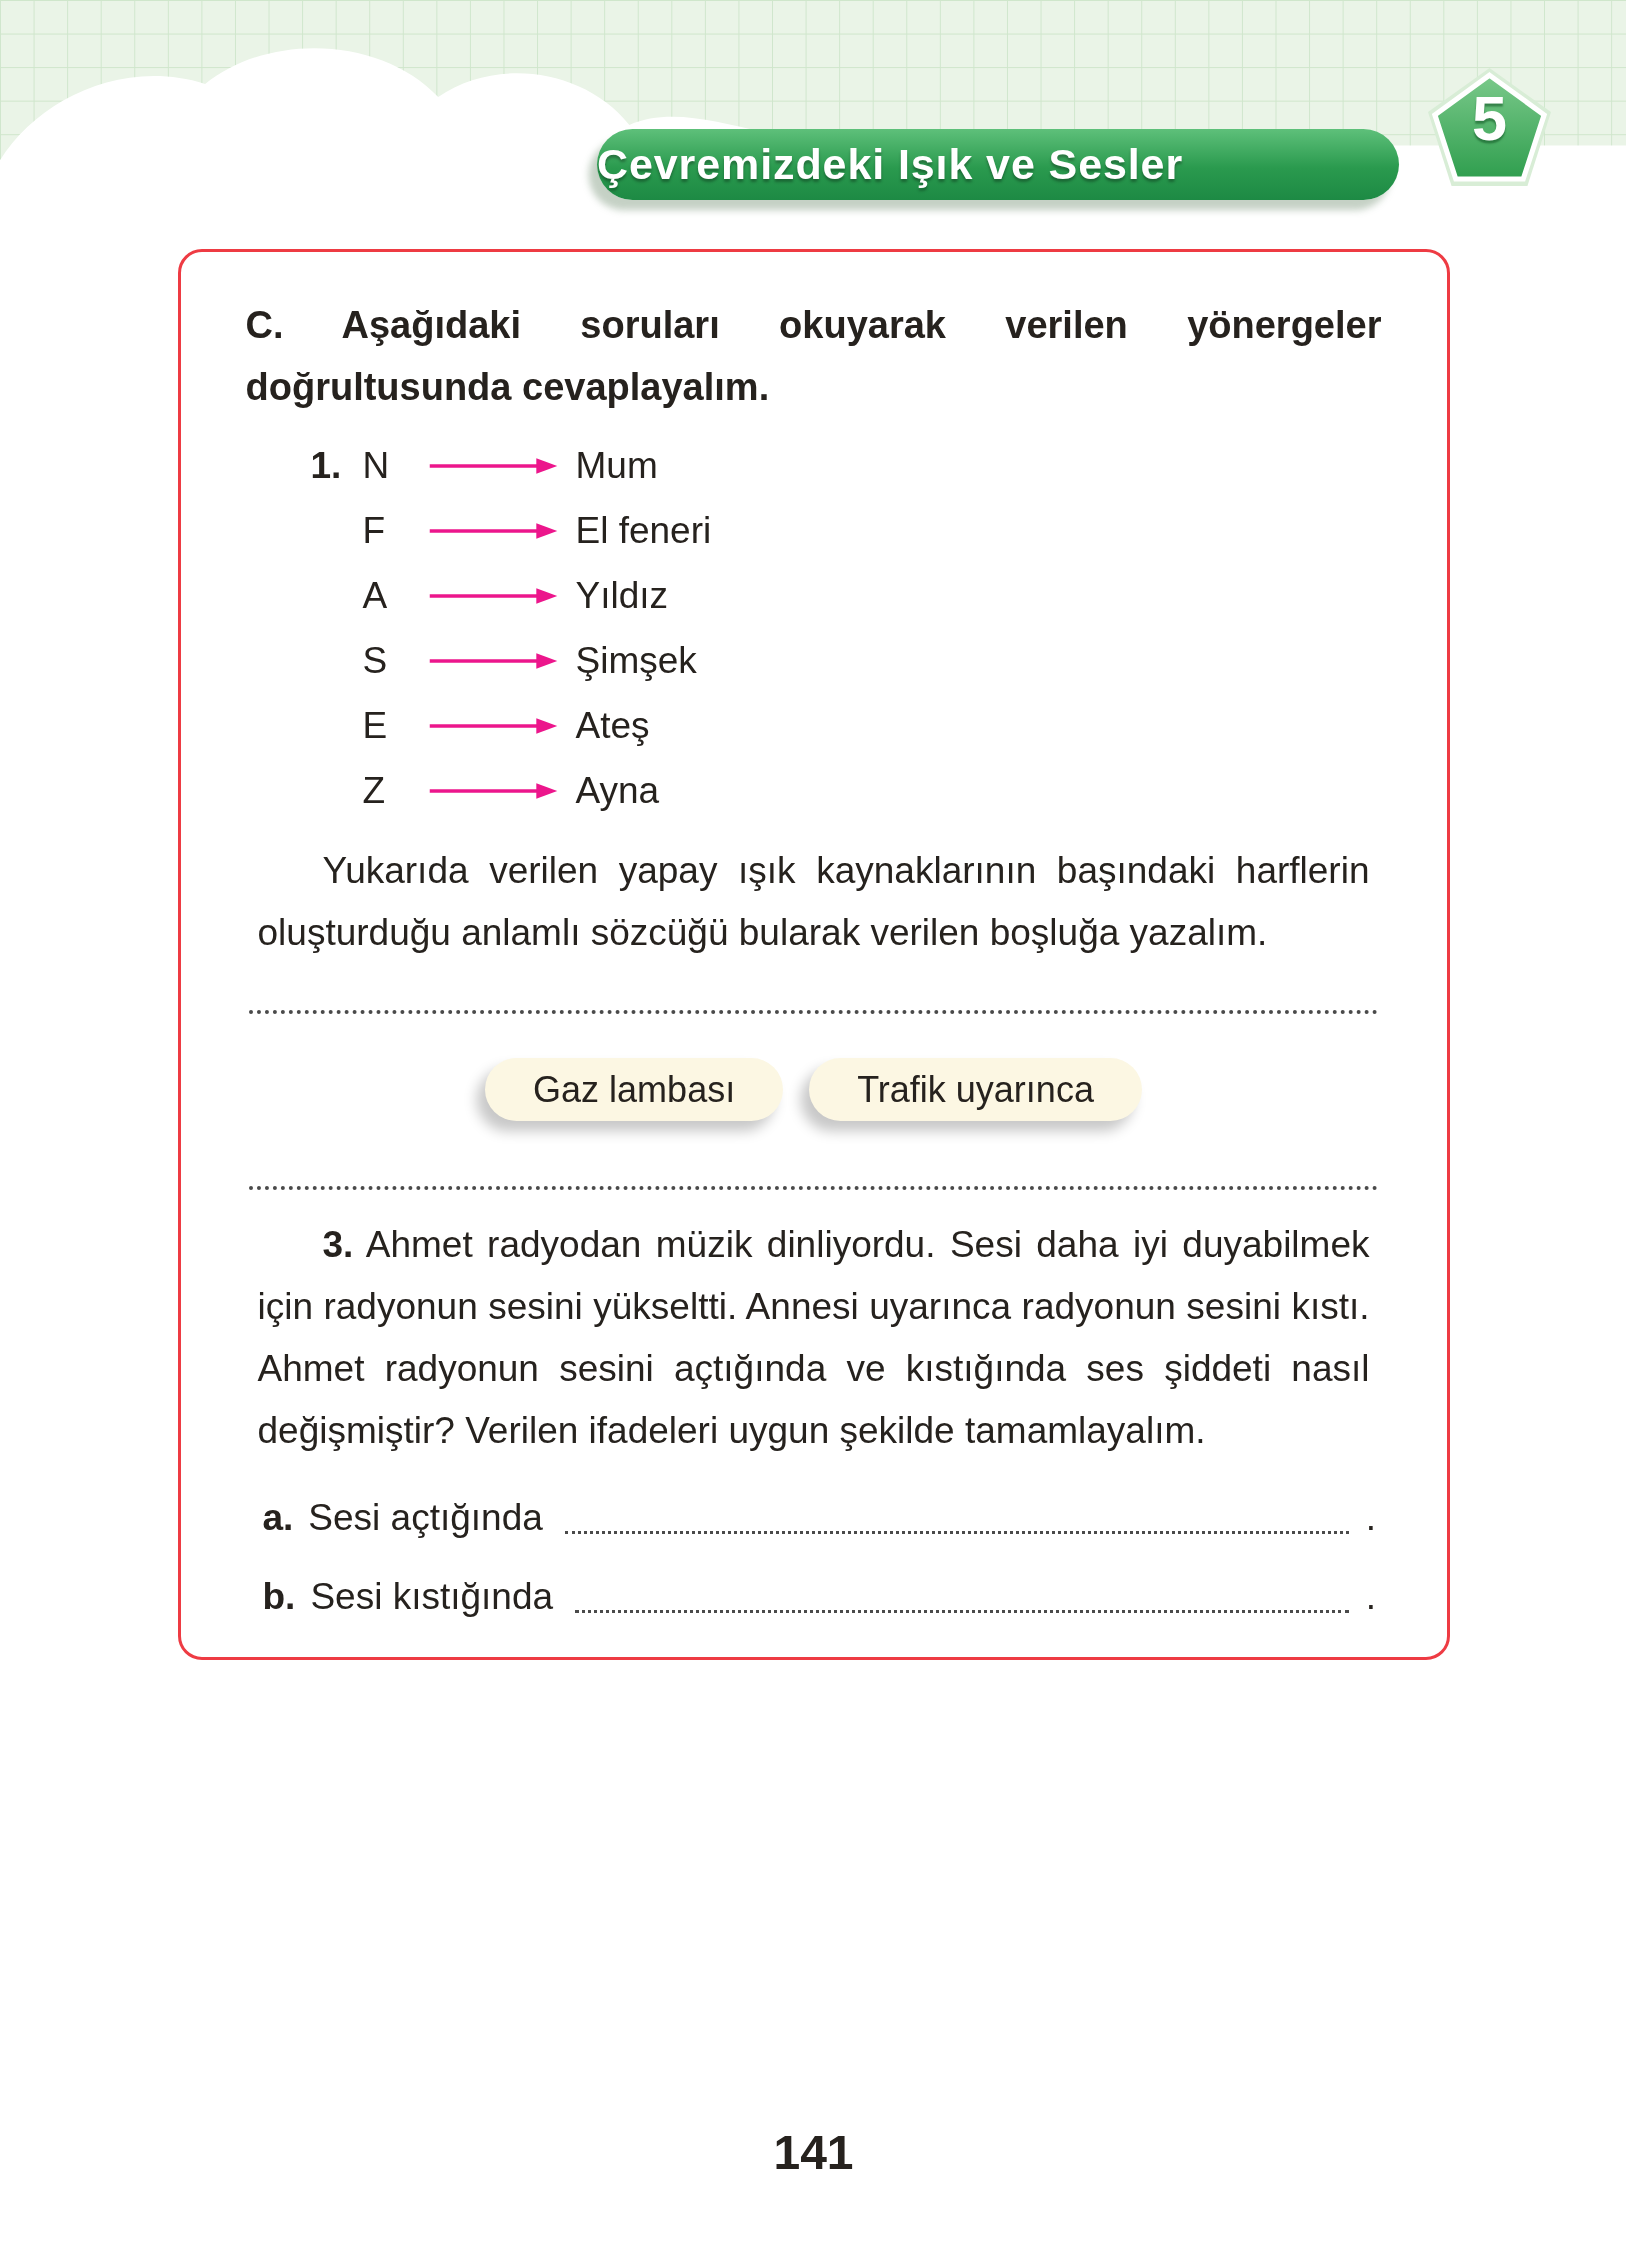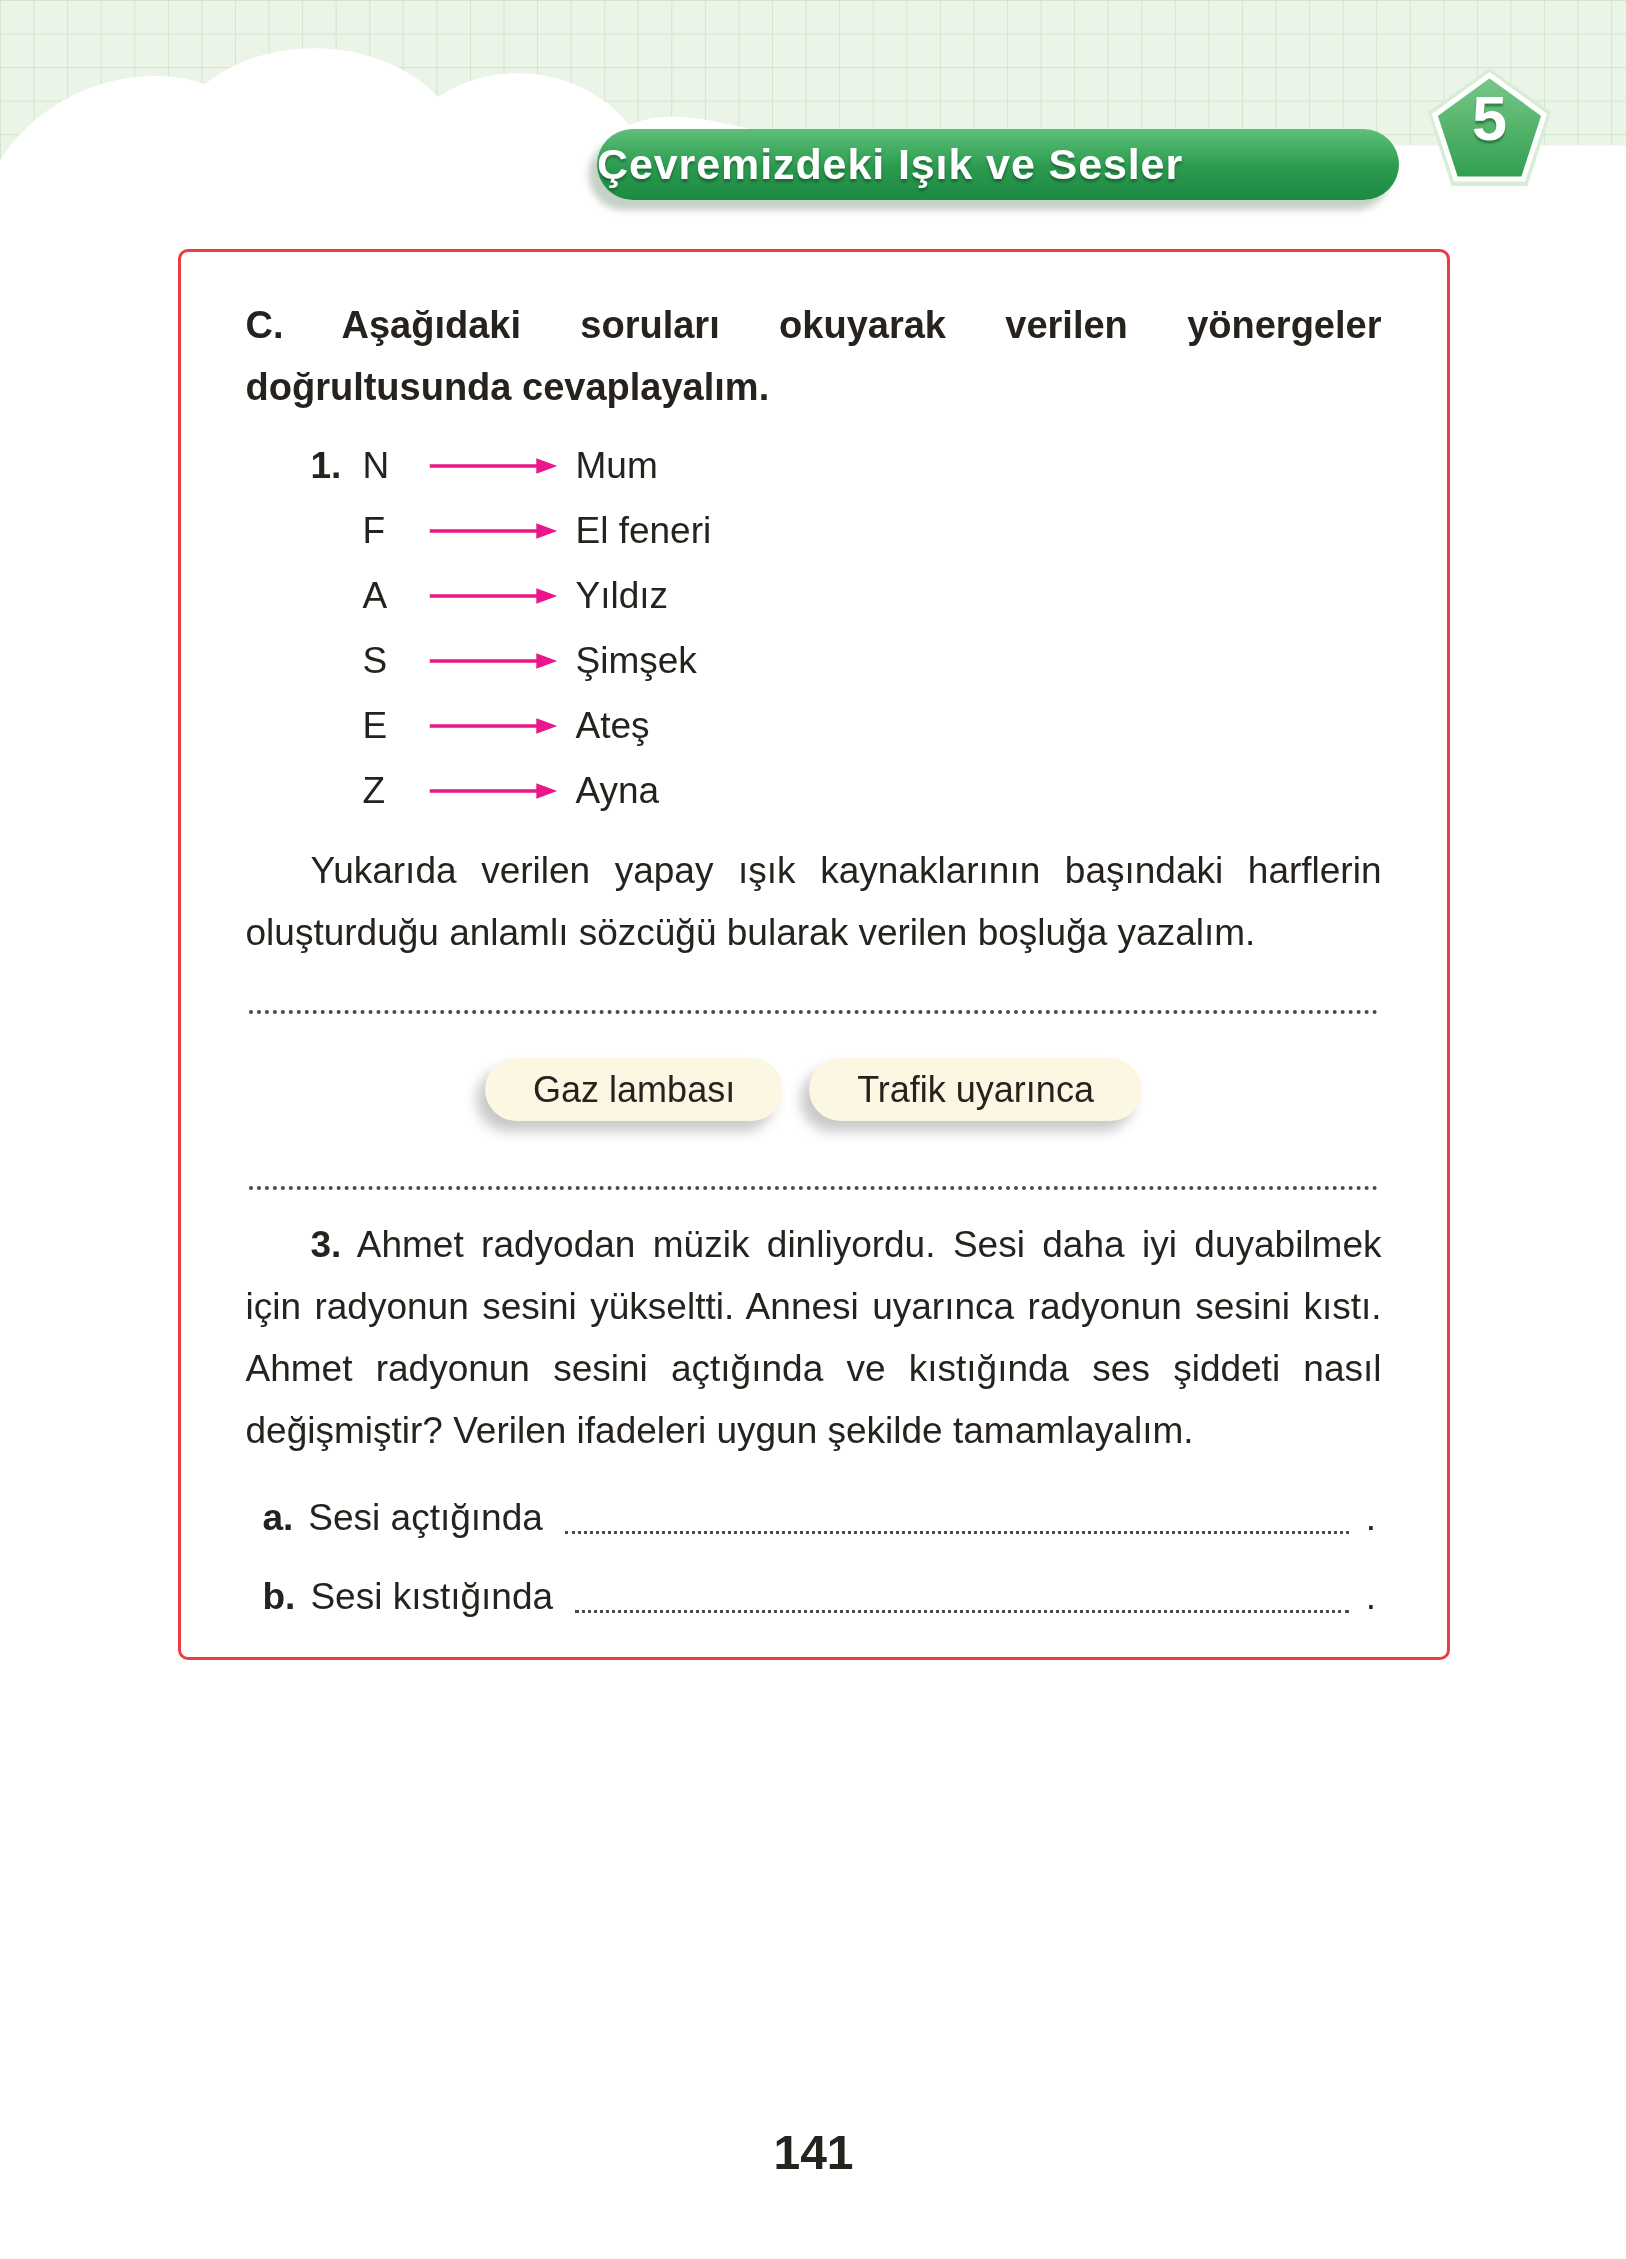--- a/index.html
+++ b/index.html
@@ -57,30 +57,30 @@
     font-weight: 700;
     color: #ffffff;
     text-shadow: 0 2.8px 1.9px rgba(20, 90, 40, 0.6);
   }
 
   
   .content-box {
     width: 1272px;
     margin: 16px auto 0;
     border: 3.7px solid #ee3b43;
-    border-radius: 10px;
+    border-radius: 24px;
     padding: 42px 65px 37px;
     background: #ffffff;
   }
 
   .para {
     font-size: 37px;
     line-height: 62px;
     text-align: justify;
-    margin: 0;
+    margin: 12px;
   }
   .para.indent { text-indent: 65px; }
   .heading {
     font-weight: 700;
     font-size: 38px;
     line-height: 62px;
     text-align: justify;
     margin: 0;
   }
   .b { font-weight: 700; }

